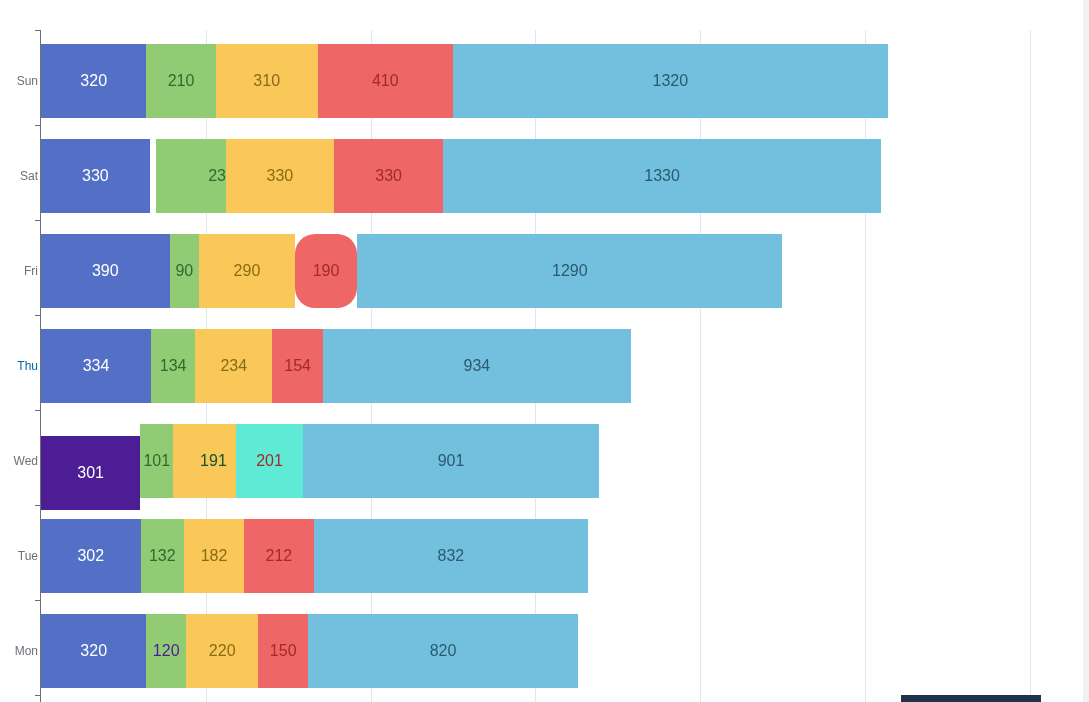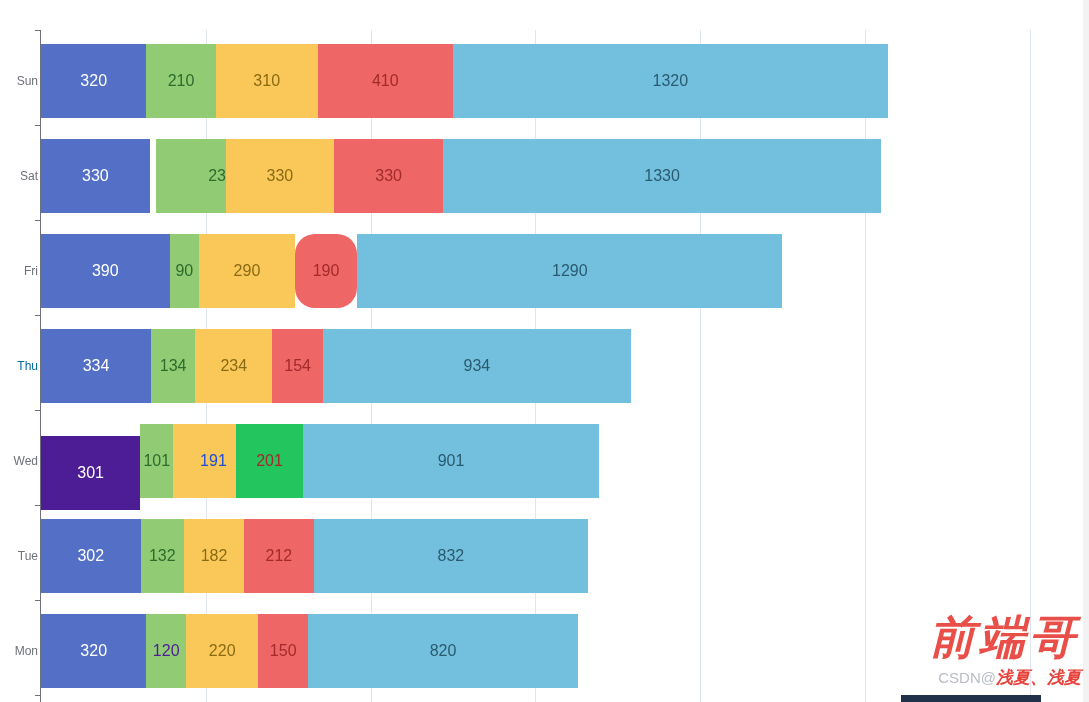--- a/index.html
+++ b/index.html
@@ -250,24 +250,24 @@
           <span>934</span>
         </div>
       </div>
       <div class="bar-row" style="top: 424px;">
         <div class="seg" style="left: 41px; width: 99.1795px; background: #4c1d95; color: rgb(255, 255, 255); margin-top: 12px;">
           <span>301</span>
         </div>
         <div class="seg" style="left: 140.179px; width: 33.2795px; background: rgb(145, 204, 117); color: rgb(47, 107, 42);">
           <span>101</span>
         </div>
-        <div class="seg" style="left: 173.459px; width: 80px; background: rgb(250, 200, 88); color: #1d4ed8;">
+        <div class="seg" style="left: 173.459px; width: 80px; background: rgb(250, 200, 88); color: #14532d;">
           <span>191</span>
         </div>
-        <div class="seg" style="left: 236.393px; width: 66.2295px; background: #22c55e; color: rgb(163, 43, 43); align-items: center;">
+        <div class="seg" style="left: 236.393px; width: 66.2295px; background: #5eead4; color: rgb(163, 43, 43); align-items: center;">
           <span>201</span>
         </div>
         <div class="seg" style="left: 302.623px; width: 296.88px; background: rgb(115, 192, 222); color: rgb(42, 90, 112);">
           <span>901</span>
         </div>
       </div>
       <div class="bar-row" style="top: 519px;">
         <div class="seg" style="left: 41px; width: 99.509px; background: rgb(84, 112, 198); color: rgb(255, 255, 255);">
           <span>302</span>
         </div>
@@ -296,18 +296,14 @@
         </div>
         <div class="seg" style="left: 258.47px; width: 49.425px; background: rgb(238, 102, 102); color: rgb(163, 43, 43);">
           <span>150</span>
         </div>
         <div class="seg" style="left: 307.895px; width: 270.19px; background: rgb(115, 192, 222); color: rgb(42, 90, 112);">
           <span>820</span>
         </div>
       </div>
     </div>
 
-  <div class="watermark">
-    <div class="wm-cn">前端哥</div>
-    <div class="wm-sub"><span>CSDN@</span><span class="wm-red">浅夏、浅夏</span></div>
-  </div>
   <div class="bottom-bar"></div>
 </div>
 
 </body></html>

